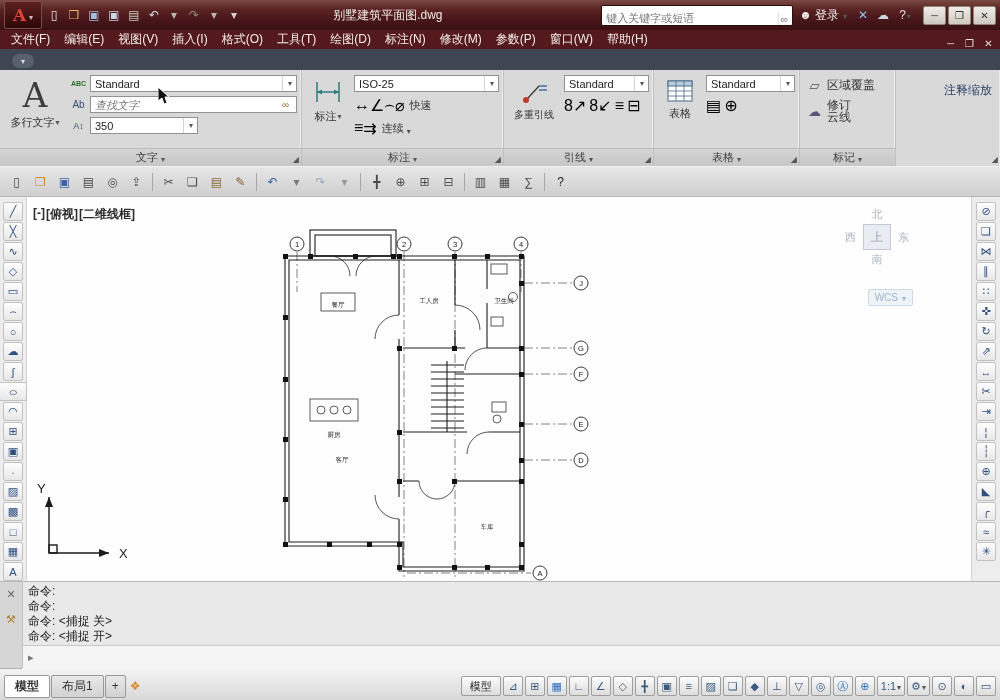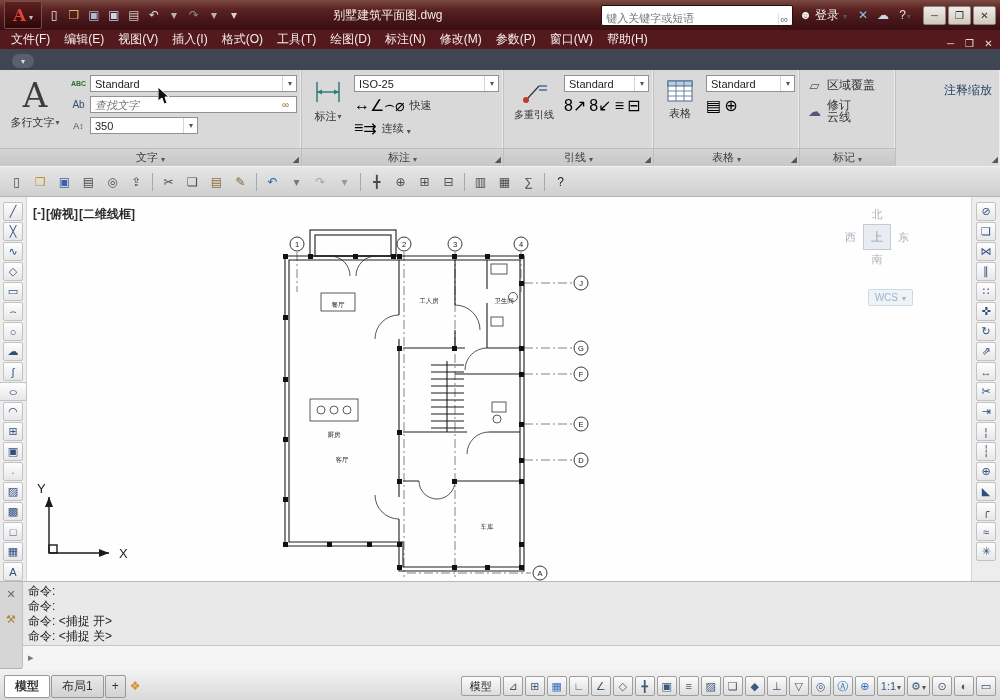--- a/index.html
+++ b/index.html
@@ -609,22 +609,22 @@
   </div>
 
   <div class="cmdwrap">
     <div class="cmdside">
       <span>✕</span>
       <span class="wr">⚒</span>
     </div>
     <div class="cmdhist">
         <div class="cmdline">命令:</div>
         <div class="cmdline">命令:</div>
+        <div class="cmdline">命令: &lt;捕捉 关&gt;</div>
         <div class="cmdline">命令: &lt;捕捉 开&gt;</div>
-        <div class="cmdline">命令: &lt;捕捉 关&gt;</div>
       </div>
     <div class="cmdinput">
       <span class="pr">▸</span>
     </div>
   </div>
 
   <div class="sbar">
     <div class="mltabs">
       <span class="mtab active">模型</span>
       <span class="mtab">布局1</span>

